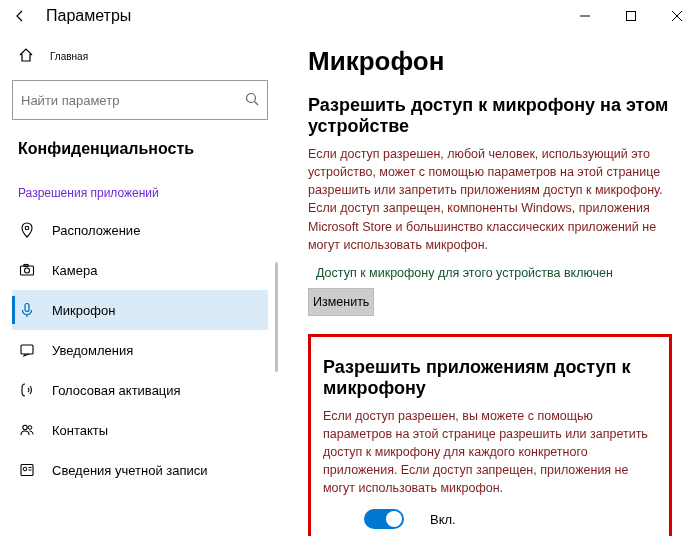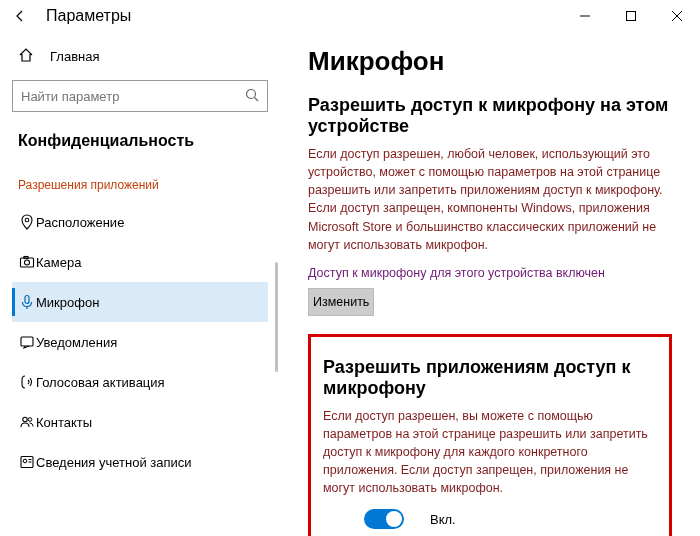--- a/index.html
+++ b/index.html
@@ -7,35 +7,35 @@
 .window { display: flex; flex-direction: column; height: 100%; }
 .titlebar { display: flex; align-items: center; height: 32px; padding: 0 0 0 8px; }
 .titlebar .back { width: 24px; display: flex; align-items: center; justify-content: center; cursor: pointer; }
 .titlebar .title { font-size: 16px; margin-left: 14px; }
 .titlebar .spacer { flex: 1; }
 .winbtn { width: 46px; height: 32px; display: flex; align-items: center; justify-content: center; cursor: pointer; }
 .winbtn svg { stroke: #000; }
 .body { display: flex; flex: 1; overflow: hidden; }
 .sidebar { width: 280px; padding: 6px 12px 0 12px; overflow-y: auto; position: relative; }
 .home-row { display: flex; align-items: center; height: 36px; gap: 16px; padding-left: 6px; cursor: pointer; }
-.home-row .lbl { font-size: 13px; }
-.searchbox { display: flex; align-items: center; height: 32px; border: 1px solid #999; background: #fff; margin: 6px 0 12px 0; padding: 0 8px; }
+.home-row .lbl { font-size: 10px; }
+.searchbox { display: flex; align-items: center; height: 40px; border: 1px solid #999; background: #fff; margin: 6px 0 12px 0; padding: 0 8px; }
 .searchbox input { flex: 1; border: none; outline: none; font-size: 13px; background: transparent; }
 .section-title { font-size: 16px; font-weight: 600; padding: 8px 6px 14px 6px; }
-.group-title { font-size: 12px; color: #c2410c; padding: 14px 6px 10px 6px; }
-.nav-item { display: flex; align-items: center; height: 40px; padding-left: 6px; cursor: pointer; position: relative; }
+.group-title { font-size: 12px; color: #6d28d9; padding: 14px 6px 10px 6px; }
+.nav-item { display: flex; align-items: center; height: 40px; gap: 16px; padding-left: 6px; cursor: pointer; position: relative; }
 .nav-item .icon { width: 18px; display: flex; align-items: center; justify-content: center; }
 .nav-item.active { background: #daeaf7; }
 .nav-item.active::before { content: ""; position: absolute; left: 0; top: 6px; bottom: 6px; width: 3px; background: #0078d4; }
 .scroll-thumb { position: absolute; right: 2px; top: 230px; width: 3px; height: 110px; background: #c0c0c0; border-radius: 2px; }
 .content { flex: 1; padding: 8px 28px 0 28px; overflow-y: auto; font-size: 13px; color: #000; }
 .content h1 { font-size: 26px; font-weight: 600; margin: 6px 0 18px 0; }
 .content h2 { font-size: 18px; font-weight: 600; margin: 10px 0 8px 0; }
 .content p { font-size: 12.5px; color: #7f1d1d; line-height: 1.45; margin-bottom: 12px; }
-.status-line { font-size: 12.5px; color: #701a75; margin: 6px 0 8px 0; }
+.status-line { font-size: 12.5px; color: #14532d; margin: 6px 0 8px 8px; }
 .btn { display: inline-block; background: #ccc; border: 1px solid #bbb; padding: 6px 4px; font-size: 12.5px; cursor: pointer; margin-bottom: 18px; }
 .highlight-box { border: 3px solid #d40000; padding: 10px 12px 12px 12px; margin-bottom: 10px; }
 .toggle-row { display: flex; align-items: center; gap: 26px; margin-top: 6px; padding-left: 41px; }
 .toggle { width: 40px; height: 20px; border-radius: 10px; background: #0078d4; position: relative; cursor: pointer; }
 .toggle::after { content: ""; position: absolute; right: 2px; top: 2px; width: 16px; height: 16px; background: #fff; border-radius: 50%; }
 </style>
 </head>
 <body>
 
 <div class="window">

